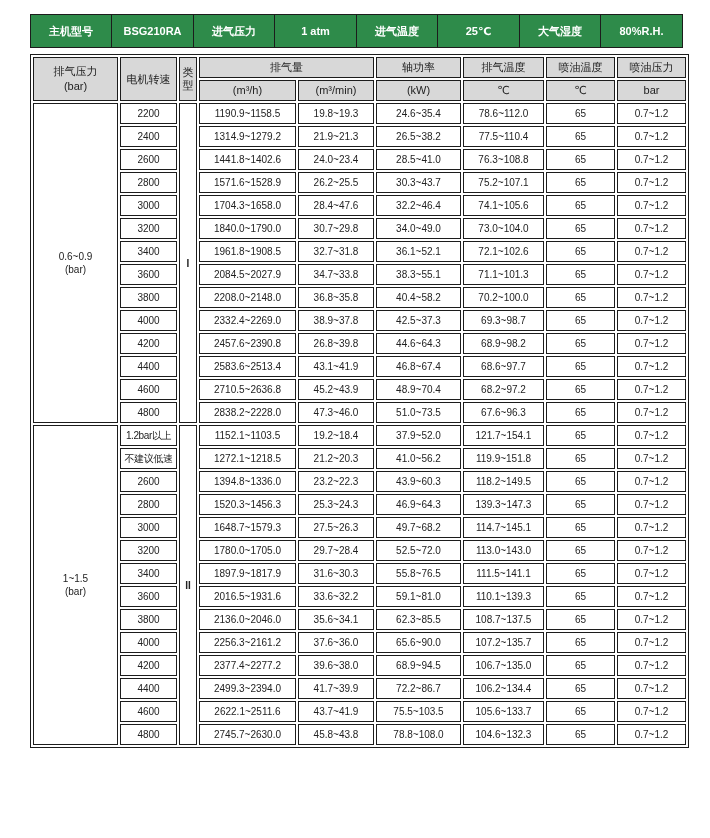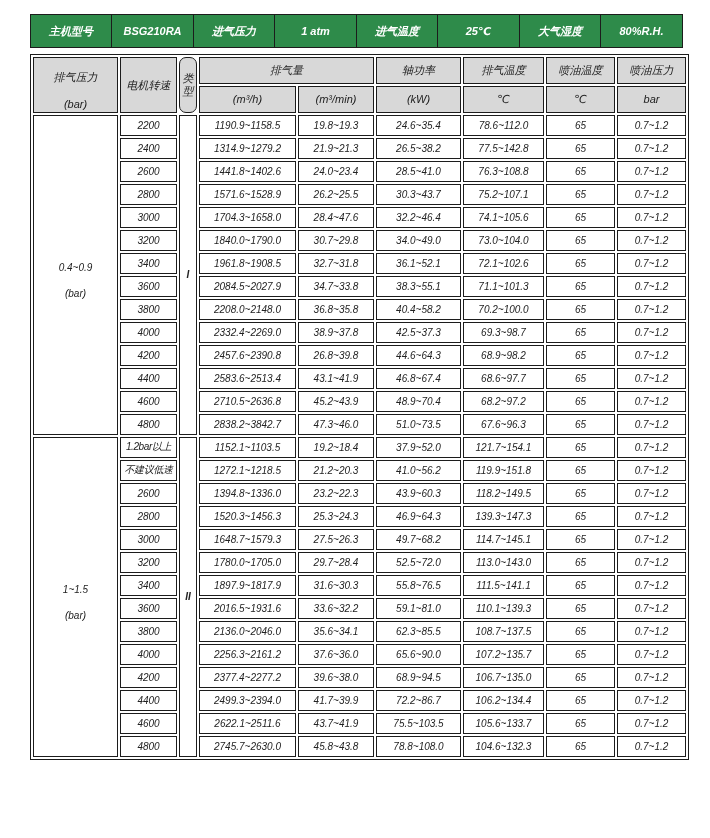--- a/index.html
+++ b/index.html
@@ -8,21 +8,20 @@
     width: 710px;
     height: 838px;
     overflow: hidden;
     background: #ffffff;
     font-family: "Liberation Sans", "DejaVu Sans", sans-serif;
     color: #222222;
   }
   .sheet {
     padding: 14px 28px 0 30px;
     box-sizing: border-box;
-    font-style: italic;
   }
   
   table.cond {
     width: 652px;
     border-collapse: collapse;
     table-layout: fixed;
     border: 1.5px solid #1c1c1c;
   }
   table.cond td {
     border: 1.5px solid #1c1c1c;
@@ -65,35 +64,34 @@
     background: #ffffff;
     font-size: 10px;
     height: 21px;
     white-space: nowrap;
   }
   th.type-head {
     font-size: 10.5px;
     line-height: 1.25;
     word-break: break-all;
     padding: 0 3px;
-    border-radius: 7px;
   }
   td.group-cell {
     font-size: 10.5px;
     line-height: 1.4;
   }
   td.type-cell {
     font-weight: bold;
     font-size: 12px;
   }
   td.speed-small {
     font-size: 9px;
     letter-spacing: -0.4px;
   }
-  .two-line div { line-height: 1.35; margin-top: 12px; }
+  .two-line div { line-height: 1.35; }
 </style>
 </head>
 <body>
 
 <div class="sheet">
 
   <table class="cond">
     <colgroup>
       <col style="width:81px">
         <col style="width:82px">
@@ -149,38 +147,38 @@
         <th>(m³/min)</th>
         <th>(kW)</th>
         <th>℃</th>
         <th>℃</th>
         <th>bar</th>
       </tr>
     </thead>
     <tbody>
         <tr>
           <td rowspan="14" class="group-cell two-line">
-            <div>0.4~0.9</div>
+            <div>0.6~0.9</div>
             <div>(bar)</div>
           </td>
           <td>2200</td>
           <td rowspan="14" class="type-cell">I</td>
           <td>1190.9~1158.5</td>
           <td>19.8~19.3</td>
           <td>24.6~35.4</td>
           <td>78.6~112.0</td>
           <td>65</td>
           <td>0.7~1.2</td>
         </tr>
         <tr>
           <td>2400</td>
           <td>1314.9~1279.2</td>
           <td>21.9~21.3</td>
           <td>26.5~38.2</td>
-          <td>77.5~142.8</td>
+          <td>77.5~110.4</td>
           <td>65</td>
           <td>0.7~1.2</td>
         </tr>
         <tr>
           <td>2600</td>
           <td>1441.8~1402.6</td>
           <td>24.0~23.4</td>
           <td>28.5~41.0</td>
           <td>76.3~108.8</td>
           <td>65</td>
@@ -271,21 +269,21 @@
           <td>4600</td>
           <td>2710.5~2636.8</td>
           <td>45.2~43.9</td>
           <td>48.9~70.4</td>
           <td>68.2~97.2</td>
           <td>65</td>
           <td>0.7~1.2</td>
         </tr>
         <tr>
           <td>4800</td>
-          <td>2838.2~3842.7</td>
+          <td>2838.2~2228.0</td>
           <td>47.3~46.0</td>
           <td>51.0~73.5</td>
           <td>67.6~96.3</td>
           <td>65</td>
           <td>0.7~1.2</td>
         </tr>
         <tr>
           <td rowspan="14" class="group-cell two-line">
             <div>1~1.5</div>
             <div>(bar)</div>

